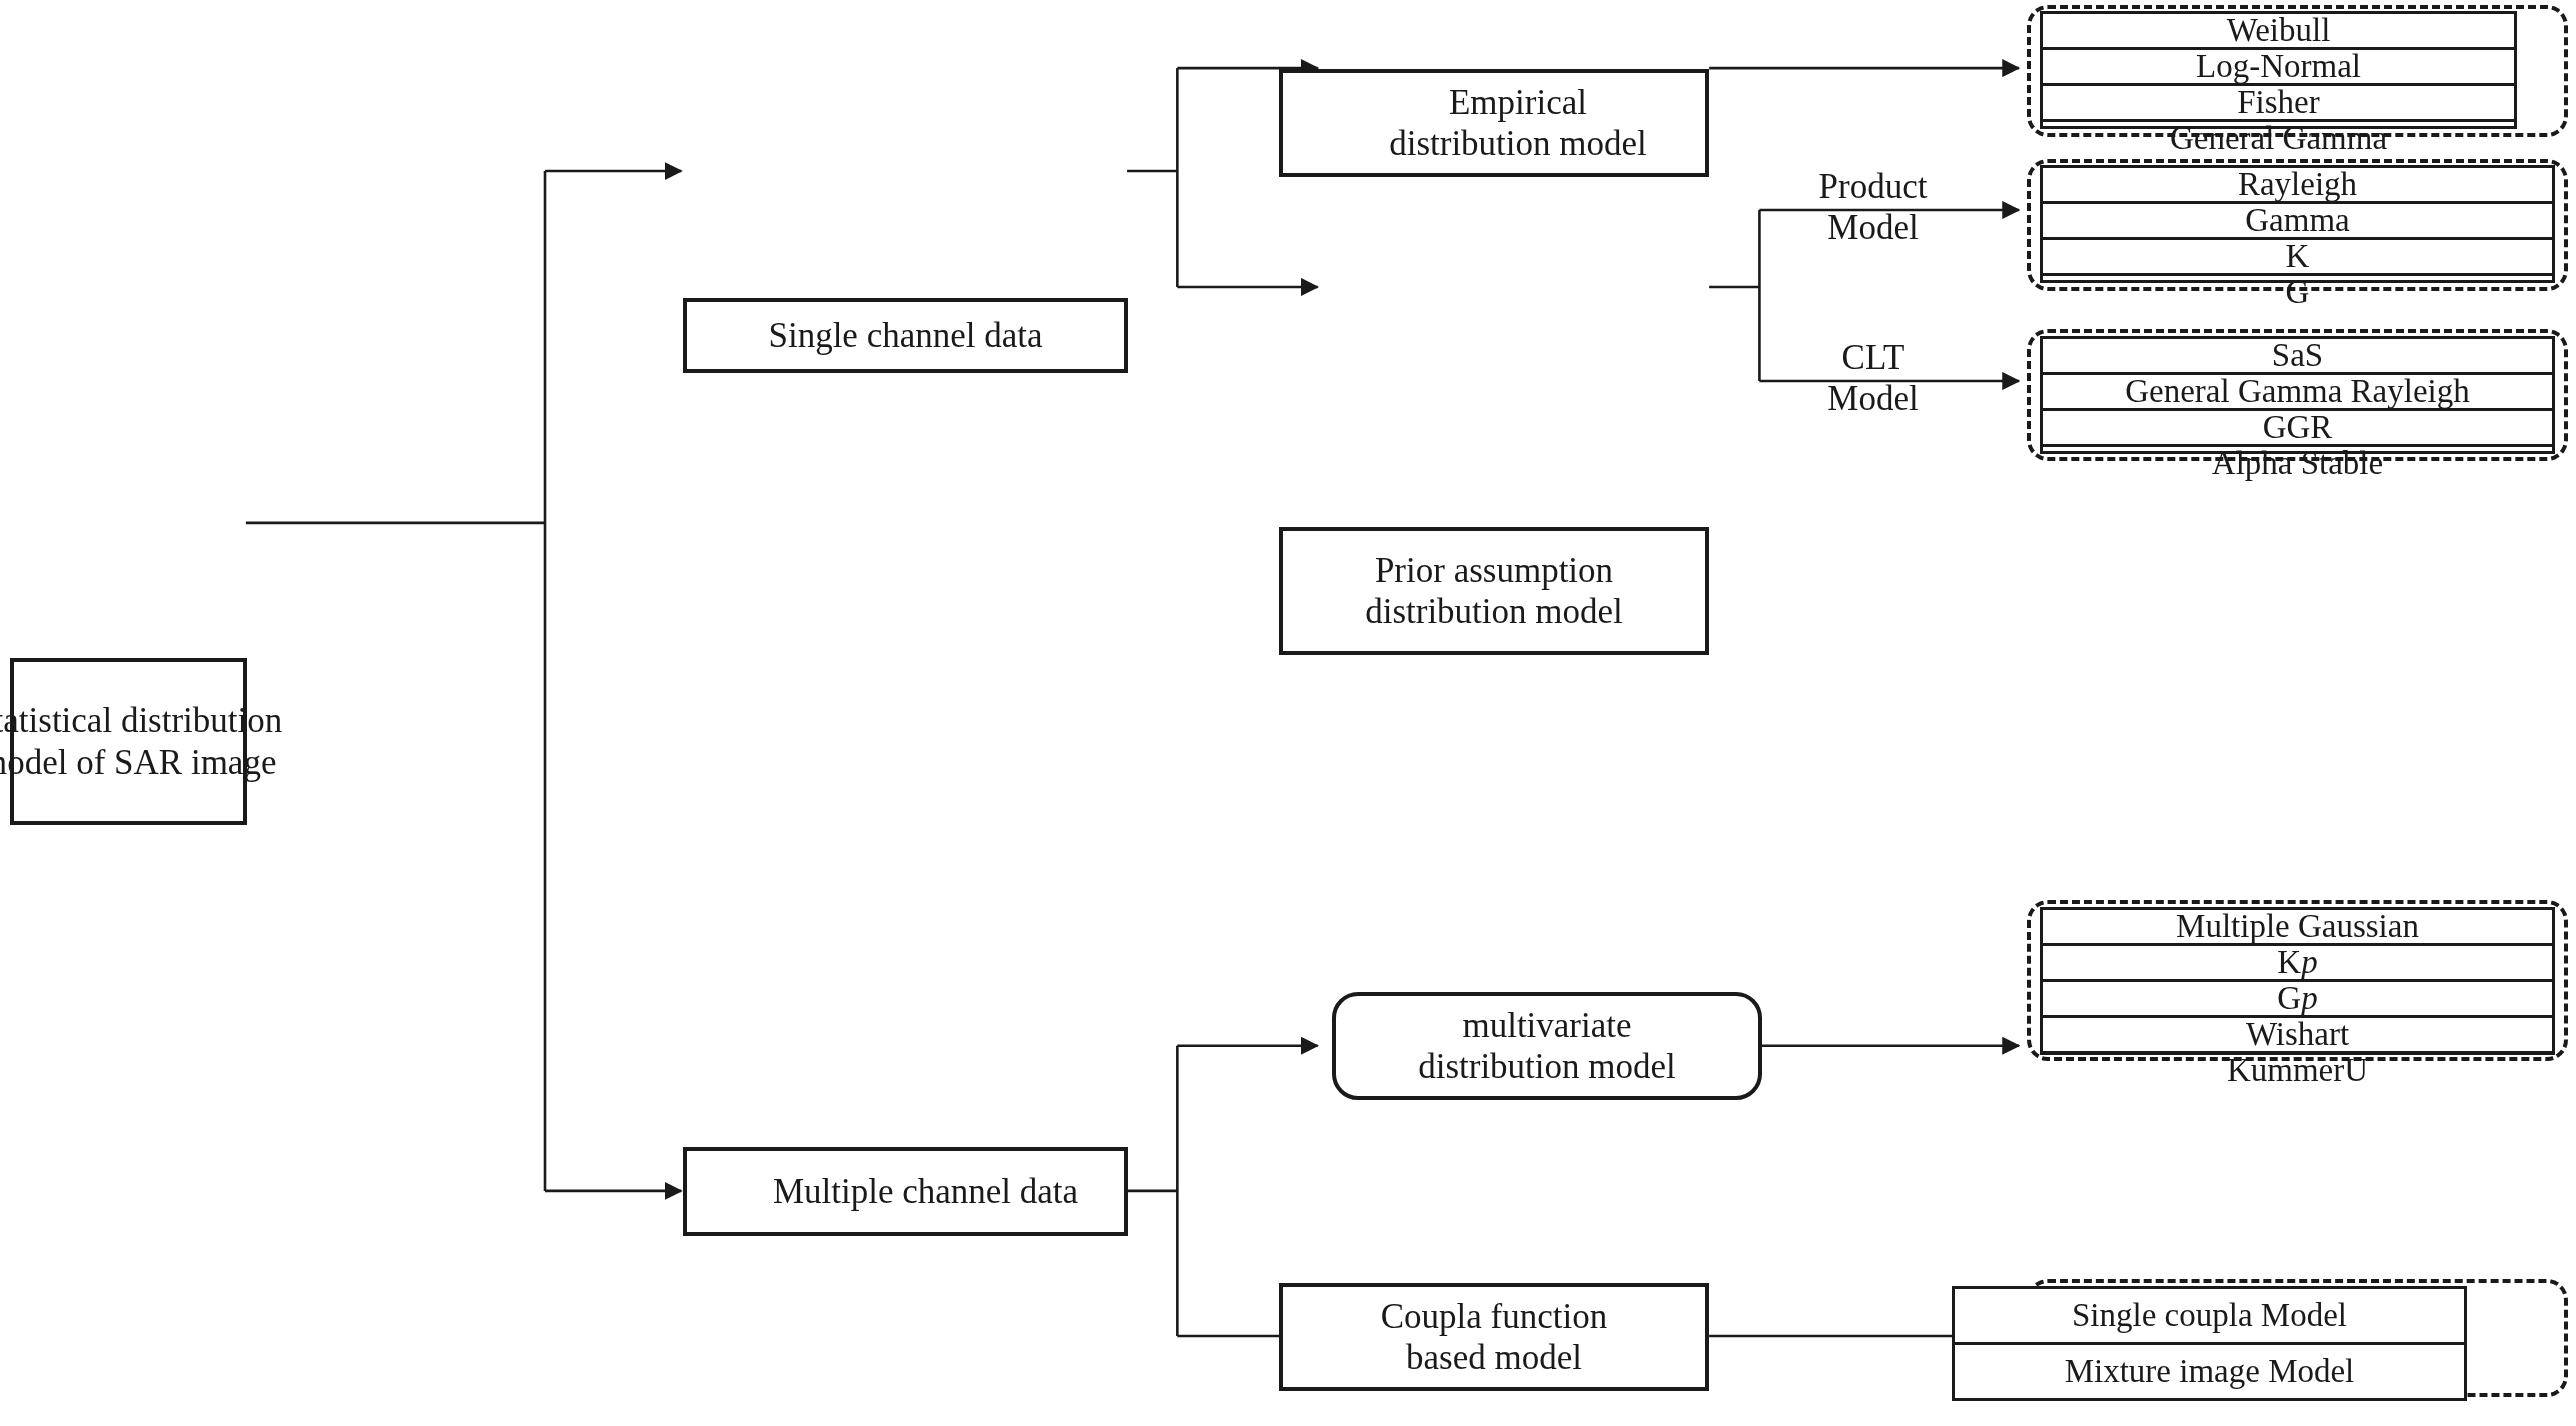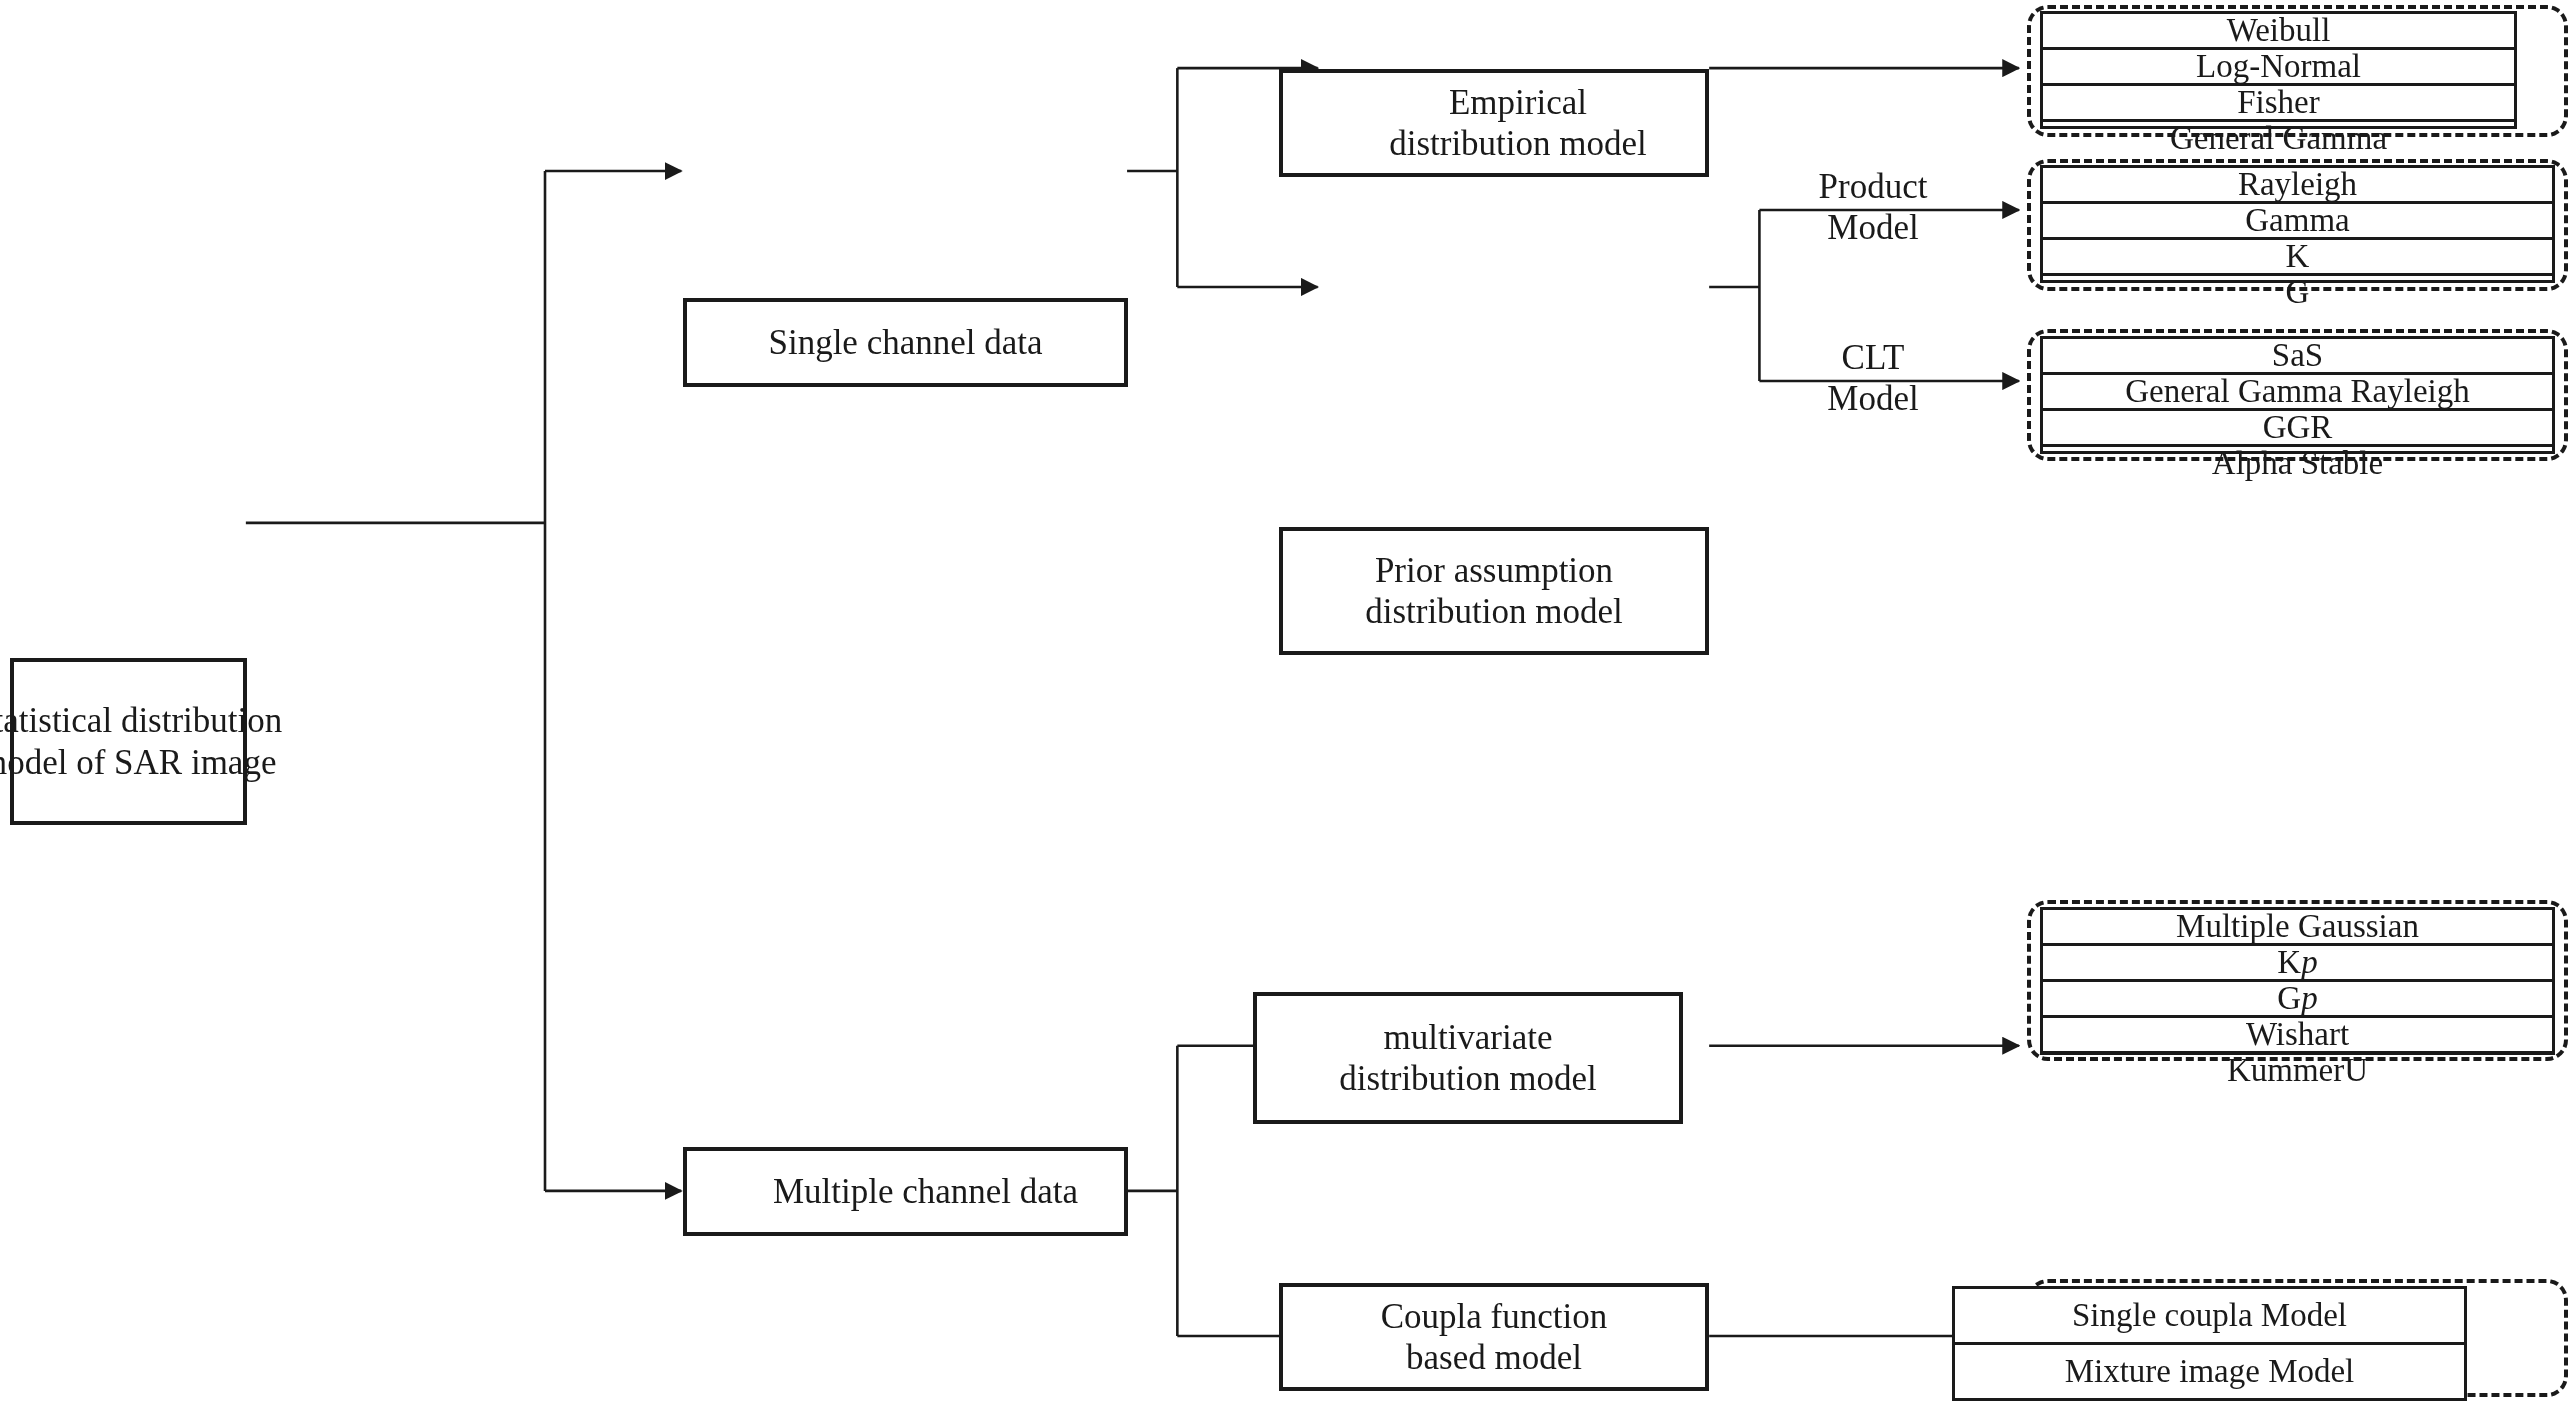--- a/index.html
+++ b/index.html
@@ -124,21 +124,21 @@
     </g>
   </svg>
 
   <div class="node" style="left:9.7px; top:658px; width:237px; height:167px;">
     <span class="lines">
       <span class="l">Statistical distribution</span>
       <span class="l">model of SAR image</span>
     </span>
   </div>
 
-  <div class="node" style="left:683px; top:298px; width:445px; height:89px; top:298px;">
+  <div class="node" style="left:683px; top:298px; width:445px; height:75px; top:298px;">
     <span class="lines">
       <span class="l">Single channel data</span>
     </span>
   </div>
 
   <div class="node" style="left:683px; top:1147px; width:445px; height:89px;padding-left:40px;">
     <span class="lines">
       <span class="l">Multiple channel data</span>
     </span>
   </div>
@@ -150,21 +150,21 @@
     </span>
   </div>
 
   <div class="node" style="left:1279px; top:527px; width:430px; height:128px;">
     <span class="lines">
       <span class="l">Prior assumption</span>
       <span class="l">distribution model</span>
     </span>
   </div>
 
-  <div class="node" style="left:1253px; top:992px; width:430px; height:132px;">
+  <div class="node" style="left:1332px; top:992px; width:430px; height:108px;border-radius:26px;">
     <span class="lines">
       <span class="l">multivariate</span>
       <span class="l">distribution model</span>
     </span>
   </div>
 
   <div class="node" style="left:1279px; top:1283px; width:430px; height:108px;text-align:center;">
     <span class="lines">
       <span class="l">Coupla function</span>
       <span class="l">based model</span>

